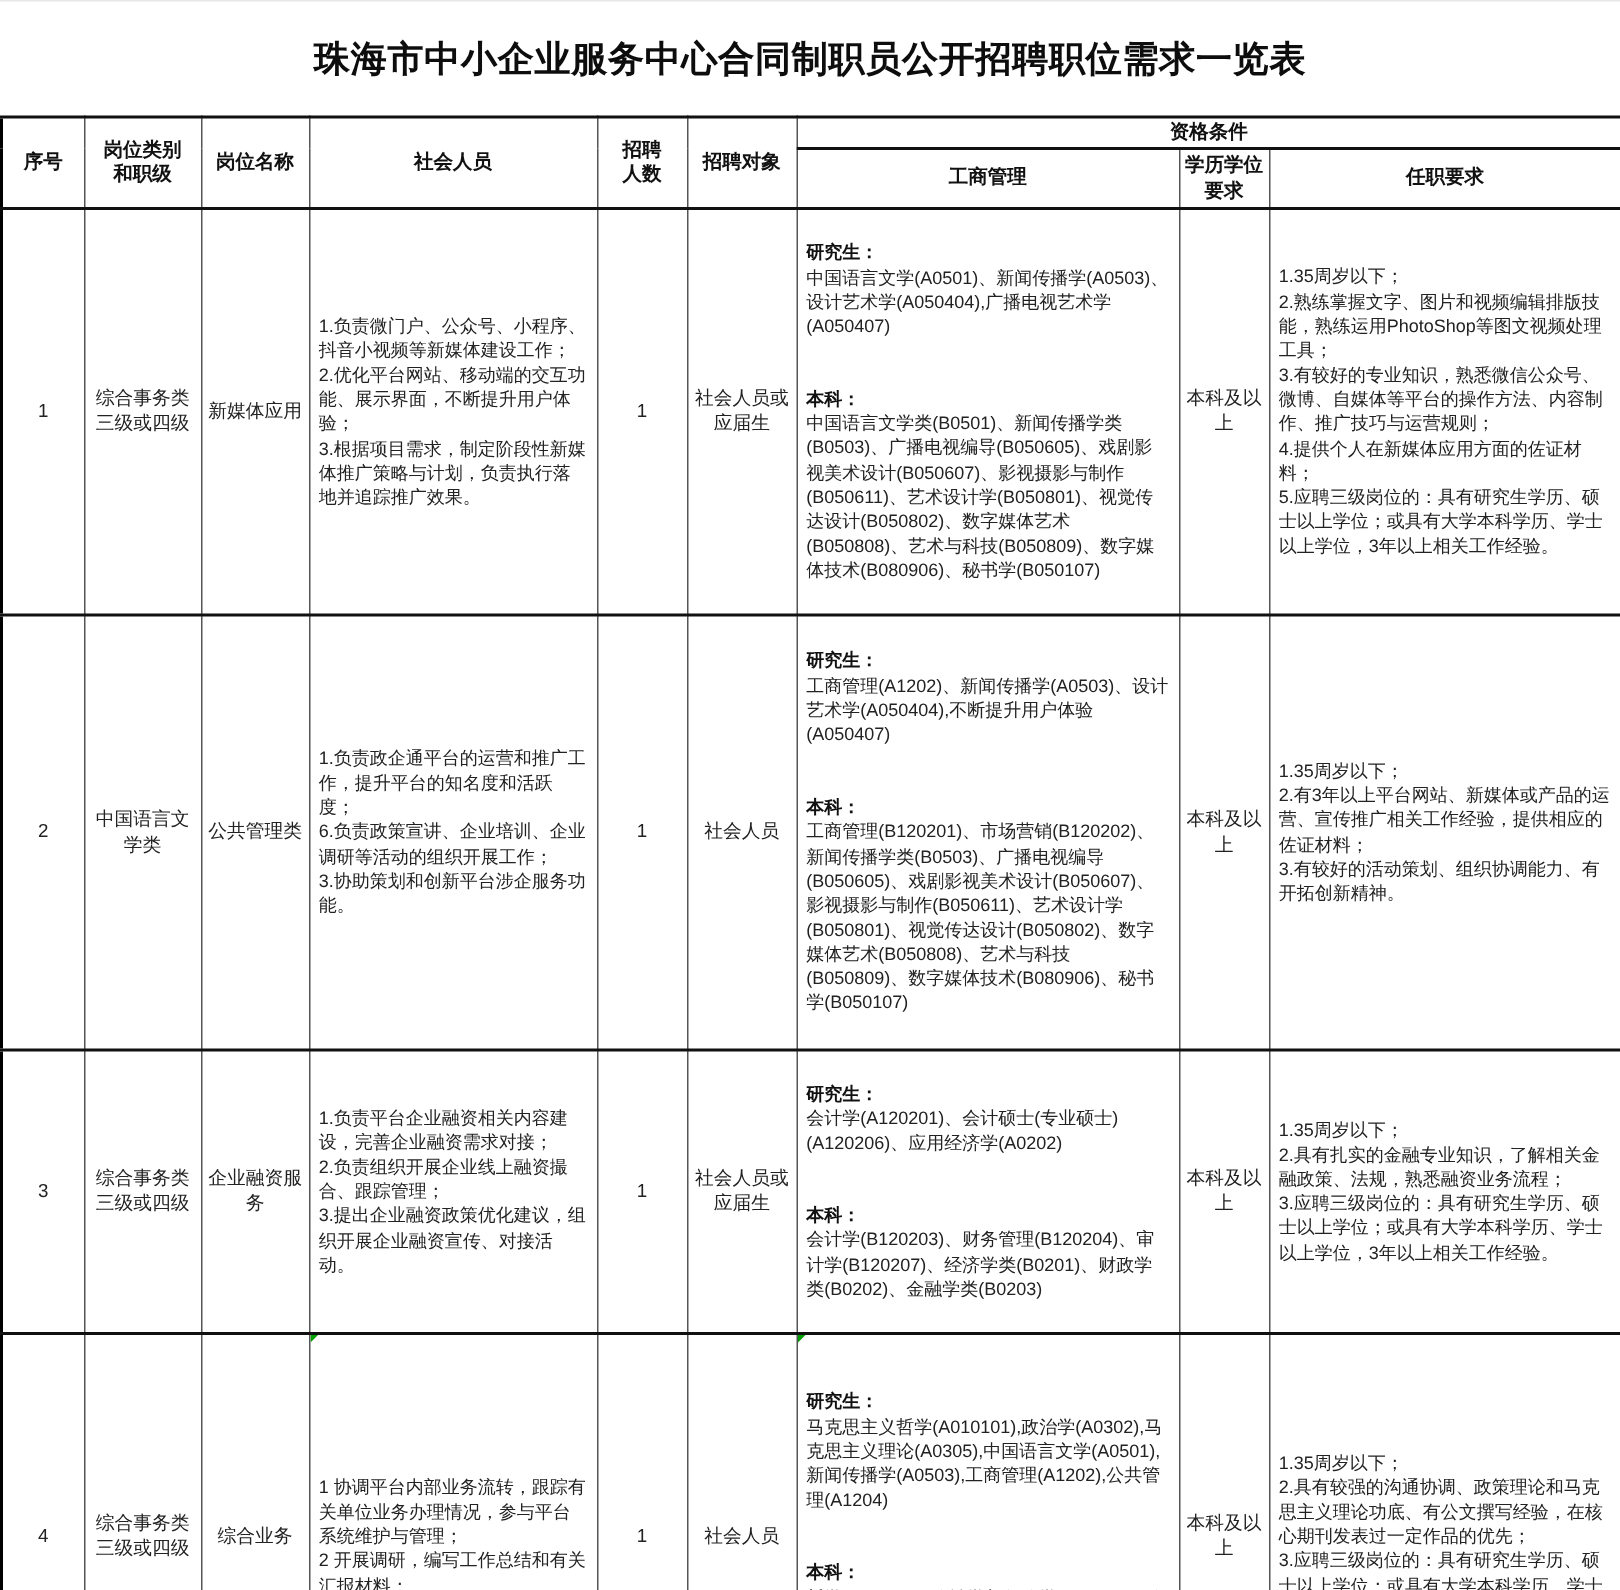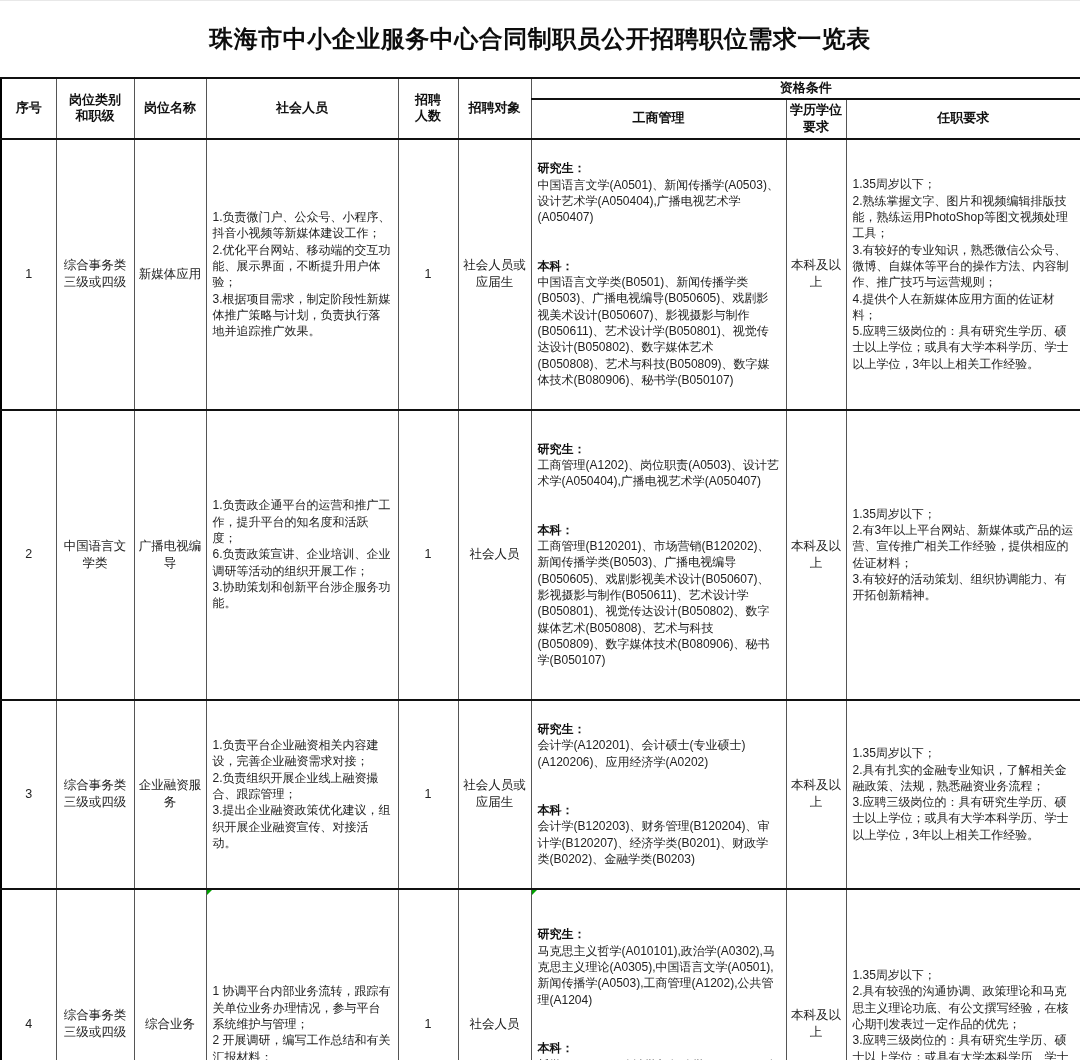--- a/index.html
+++ b/index.html
@@ -103,28 +103,28 @@
       <td class="t">1.35周岁以下；
 2.熟练掌握文字、图片和视频编辑排版技能，熟练运用PhotoShop等图文视频处理工具；
 3.有较好的专业知识，熟悉微信公众号、微博、自媒体等平台的操作方法、内容制作、推广技巧与运营规则；
 4.提供个人在新媒体应用方面的佐证材料；
 5.应聘三级岗位的：具有研究生学历、硕士以上学位；或具有大学本科学历、学士以上学位，3年以上相关工作经验。</td>
     </tr>
 
     <tr class="r2">
       <td class="c">2</td>
       <td class="c">中国语言文学类</td>
-      <td class="c">广播电视编导</td>
+      <td class="c">公共管理类</td>
       <td class="t">1.负责政企通平台的运营和推广工作，提升平台的知名度和活跃度；
 6.负责政策宣讲、企业培训、企业调研等活动的组织开展工作；
 3.协助策划和创新平台涉企服务功能。</td>
       <td class="c">1</td>
       <td class="c">社会人员</td>
       <td class="t">
-        <div class="sec"><span class="mlbl">研究生：</span><span>工商管理(A1202)、岗位职责(A0503)、设计艺术学(A050404),广播电视艺术学(A050407)</span></div>
+        <div class="sec"><span class="mlbl">研究生：</span><span>工商管理(A1202)、新闻传播学(A0503)、设计艺术学(A050404),不断提升用户体验(A050407)</span></div>
         <div class="sec"><span class="mlbl">本科：</span><span>工商管理(B120201)、市场营销(B120202)、新闻传播学类(B0503)、广播电视编导(B050605)、戏剧影视美术设计(B050607)、影视摄影与制作(B050611)、艺术设计学(B050801)、视觉传达设计(B050802)、数字媒体艺术(B050808)、艺术与科技(B050809)、数字媒体技术(B080906)、秘书学(B050107)</span></div>
       </td>
       <td class="c">本科及以上</td>
       <td class="t">1.35周岁以下；
 2.有3年以上平台网站、新媒体或产品的运营、宣传推广相关工作经验，提供相应的佐证材料；
 3.有较好的活动策划、组织协调能力、有开拓创新精神。</td>
     </tr>
 
     <tr class="r3">
       <td class="c">3</td>

